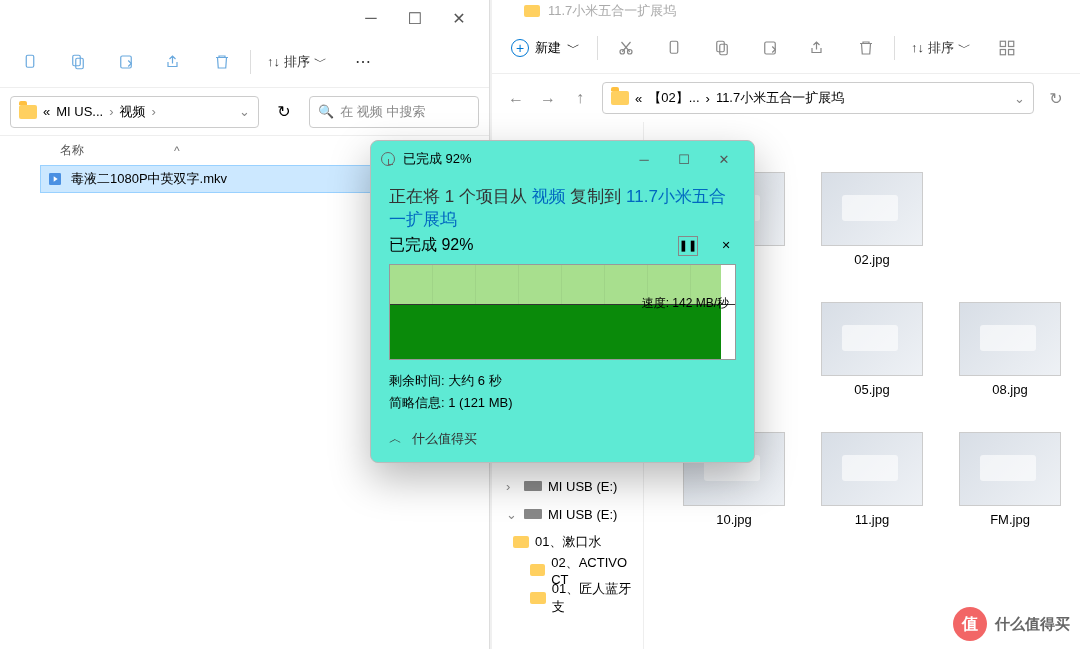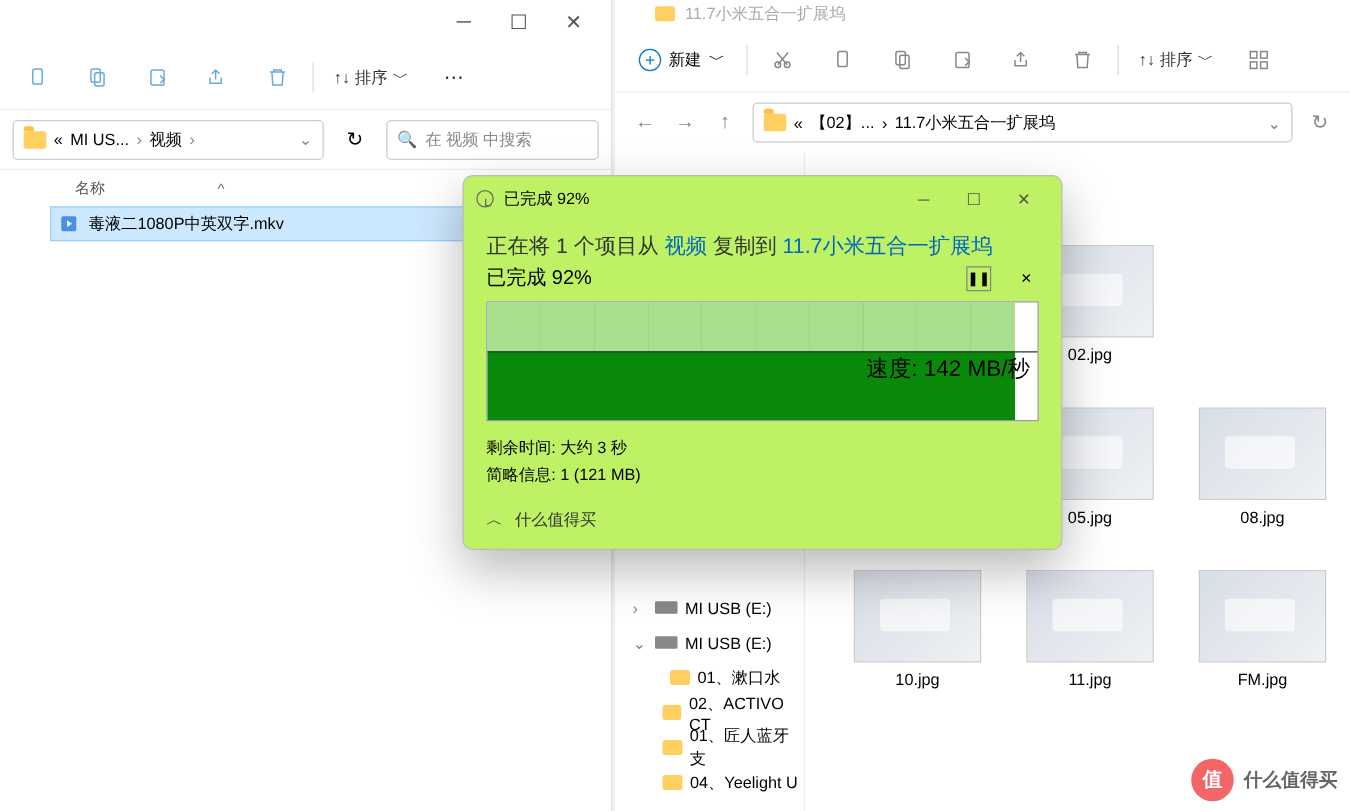--- a/index.html
+++ b/index.html
@@ -41,44 +41,44 @@
 .pathboxR { flex: 1; height: 32px; border: 1px solid #ccc; border-radius: 4px; display: flex; align-items: center; padding: 0 8px; gap: 6px; font-size: 13px; }
 
 .mainR { display: flex; height: 530px; }
 .sideR { width: 170px; border-right: 1px solid #eee; padding-top: 350px; font-size: 13px; }
 .treeitem { display: flex; align-items: center; gap: 6px; height: 28px; padding-left: 14px; }
 .treeitem .exp { width: 12px; color: #888; }
 .treeitem .drv { width: 18px; height: 10px; background: #888; border-radius: 1px; }
 .treeitem .fld { width: 16px; height: 12px; background: #ffd060; border-radius: 2px; }
 
 .thumbs { flex: 1; padding: 50px 10px 10px 30px; display: grid; grid-template-columns: repeat(3, 120px); grid-auto-rows: 126px; gap: 4px 18px; align-content: start; }
-.thumb { display: flex; flex-direction: column; align-items: center; gap: 6px; font-size: 13px; margin-top: 24px; }
+.thumb { display: flex; flex-direction: column; align-items: center; gap: 6px; font-size: 13px; }
 .thumb .img { width: 102px; height: 74px; background: linear-gradient(135deg,#d8dee6,#eef1f5); border: 1px solid #ccc; position: relative; }
 .thumb .img::after { content:""; position:absolute; left:20%; top:30%; width:56%; height:36%; background:rgba(255,255,255,.6); border-radius:3px; }
 
 
-.dlg { position: absolute; left: 370px; top: 140px; width: 480px; background: #bef264; border: 1px solid #bbb; border-radius: 8px; box-shadow: 0 16px 40px rgba(0,0,0,.28); }
+.dlg { position: absolute; left: 370px; top: 140px; width: 385px; background: #5eead4; border: 1px solid #bbb; border-radius: 8px; box-shadow: 0 16px 40px rgba(0,0,0,.28); }
 .dlg .dtitle { display: flex; align-items: center; height: 36px; padding: 0 10px; gap: 8px; font-size: 13px; }
 .dlg .dtitle .clk { width:14px; height:14px; border:1.5px solid #666; border-radius:50%; position:relative; }
 .dlg .dtitle .clk::after { content:""; position:absolute; left:50%; top:50%; width:4px; height:5px; border-left:1.5px solid #666; border-bottom:1.5px solid #666; transform-origin: top left; }
 .dlg .dctl { margin-left: auto; display: flex; }
 .dlg .dctl .winctl { width: 40px; }
 
 .dlg .body { padding: 8px 18px 14px; }
 .srcdst { font-size: 17px; color: #333; }
 .srcdst a { color: #0067c0; text-decoration: none; }
 .pctline { font-size: 16px; margin: 4px 0 8px; display:flex; align-items:center; }
 .pauseclose { margin-left:auto; display:flex; gap:18px; }
 .pauseclose .pb { width:20px; height:20px; border:1px solid #888; display:flex; align-items:center; justify-content:center; font-size:11px; }
 
 .graph { height: 96px; border: 1px solid #999; position: relative; background: #fff; margin-bottom: 10px; }
 .graph .upper { position:absolute; left:0; top:0; width:96%; height:42%; background: #a8df8e; }
 .graph .upper::before { content:""; position:absolute; inset:0; background: repeating-linear-gradient(to right, transparent 0 42px, rgba(0,0,0,.05) 42px 43px); }
 .graph .lower { position:absolute; left:0; bottom:0; width:96%; height:58%; background: #0a8a0a; }
-.graph .speedlabel { position: absolute; right: 6px; top: 41px; font-size: 18px; background: rgba(255,255,255,.0); }
+.graph .speedlabel { position: absolute; right: 6px; top: 30px; font-size: 12px; background: rgba(255,255,255,.0); }
 .graph .hline { position:absolute; left:0; right:0; top:42%; height:1px; background:#333; }
 
 .meta { font-size: 13px; line-height: 1.7; }
 .briefrow { display:flex; align-items:center; gap:10px; margin-top:16px; font-size:13px; color:#333; }
 
 
 .wm { position: absolute; right: 10px; bottom: 8px; display: flex; align-items: center; gap: 8px; opacity: .75; }
 .wm .c { width: 34px; height: 34px; border-radius: 50%; background: #e33; color:#fff; display:flex; align-items:center; justify-content:center; font-size:16px; font-weight:bold; }
 .wm .t { font-size: 15px; color:#333; font-weight:600; }
 
@@ -243,35 +243,31 @@
       <div class="treeitem">
           <span class="exp">›</span>
           <span class="drv"></span>
           <span>MI USB (E:)</span>
         </div>
       <div class="treeitem">
           <span class="exp">⌄</span>
           <span class="drv"></span>
           <span>MI USB (E:)</span>
         </div>
-      <div class="treeitem" style="padding-left:44px">
+      <div class="treeitem" style="padding-left:21px">
           <span class="fld"></span>
           <span>01、漱口水</span>
         </div>
       <div class="treeitem" style="padding-left:38px">
           <span class="fld"></span>
           <span>02、ACTIVO CT</span>
         </div>
       <div class="treeitem" style="padding-left:38px">
           <span class="fld"></span>
           <span>01、匠人蓝牙支</span>
-        </div>
-      <div class="treeitem" style="padding-left:38px">
-          <span class="fld"></span>
-          <span>04、Yeelight U</span>
         </div>
     </div>
     <div class="thumbs">
       <div class="thumb">
           <div class="img"></div>
           <span>01.jpg</span>
         </div>
       <div class="thumb">
           <div class="img"></div>
           <span>02.jpg</span>
@@ -322,21 +318,21 @@
         <div class="pb" style="border:none">✕</div>
       </div>
     </div>
     <div class="graph">
       <div class="upper"></div>
       <div class="lower"></div>
       <div class="hline"></div>
       <div class="speedlabel">速度: 142 MB/秒</div>
     </div>
     <div class="meta">
-      <div><span>剩余时间: </span><span>大约 3 秒</span></div>
+      <div><span>剩余时间: </span><span>大约 6 秒</span></div>
       <div><span>简略信息: </span><span>1 (121 MB)</span></div>
     </div>
     <div class="briefrow">
       <span>︿</span>
       <span>什么值得买</span>
     </div>
   </div>
 </div>
 
 <div class="wm">

